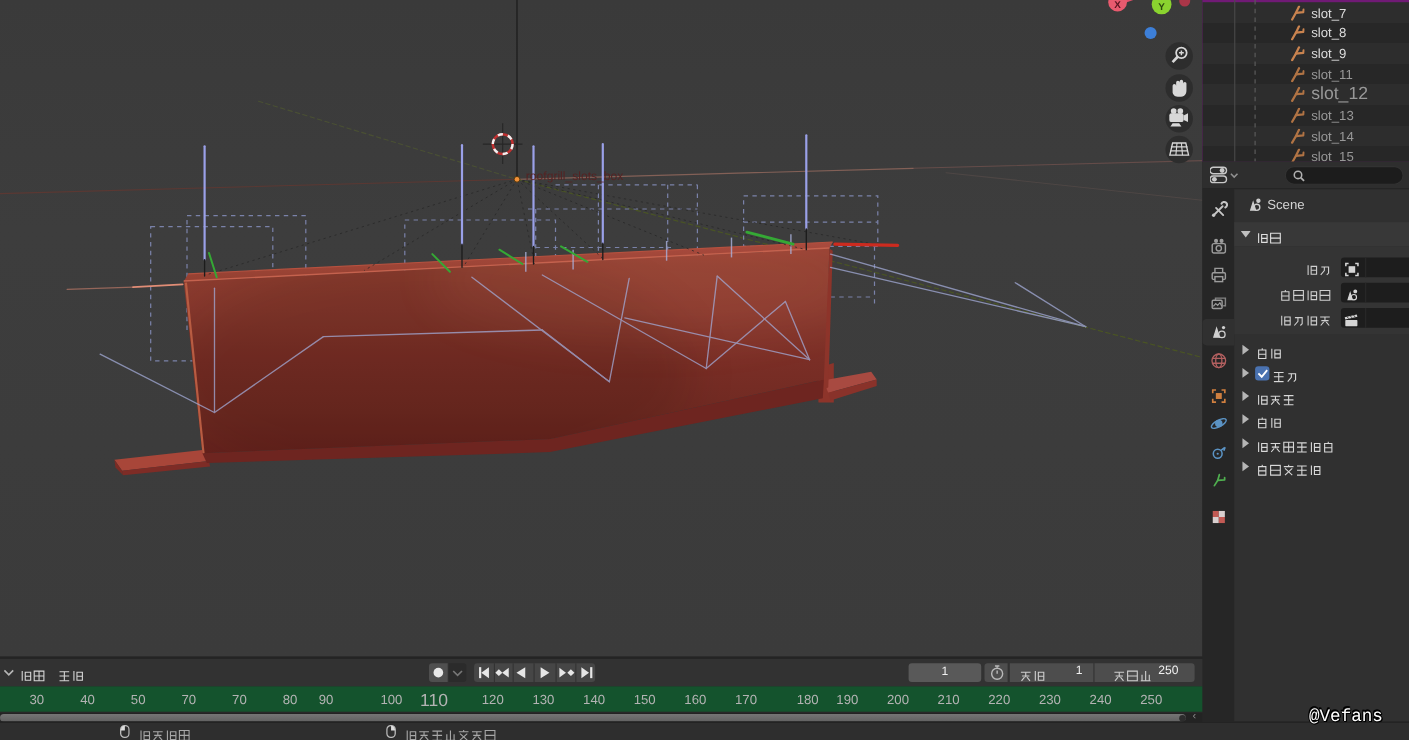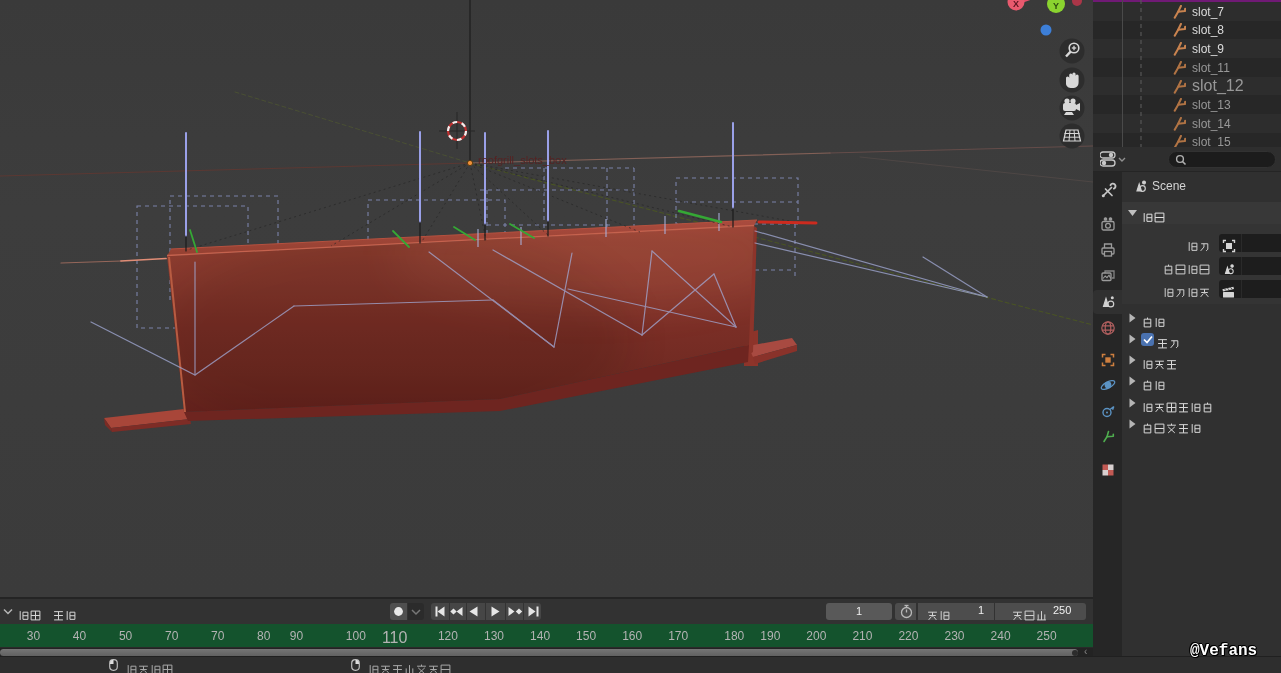--- a/index.html
+++ b/index.html
@@ -773,12 +773,12 @@
           <path d="M2,5 H8"></path>
           <path d="M4,6 L1.5,9"></path>
           <path d="M6,6 L8.5,9"></path>
         </g>
         <g transform="translate(65.45454545454545,0)" fill="none" stroke="#a8a8a8" stroke-width="0.9090909090909091">
           <path d="M1,1 H9 V9 H1 Z"></path>
           <path d="M1,5 H9"></path>
         </g>
       </svg></div>
   </div>
-<div class="abs" style="left:1190px;top:642px;font-family:'Liberation Mono',monospace;font-weight:bold;font-size:16px;color:#fff;text-shadow:-1px 0 #000,1px 0 #000,0 -1px #000,0 1px #000,1px 1px #000,-1px -1px #000">@Vefans</div>
+<div class="abs" style="left:1190px;top:642px;font-family:'Liberation Mono',monospace;font-weight:normal;font-size:16px;color:#fff;text-shadow:-1px 0 #000,1px 0 #000,0 -1px #000,0 1px #000,1px 1px #000,-1px -1px #000">@Vefans</div>
 </body></html>

